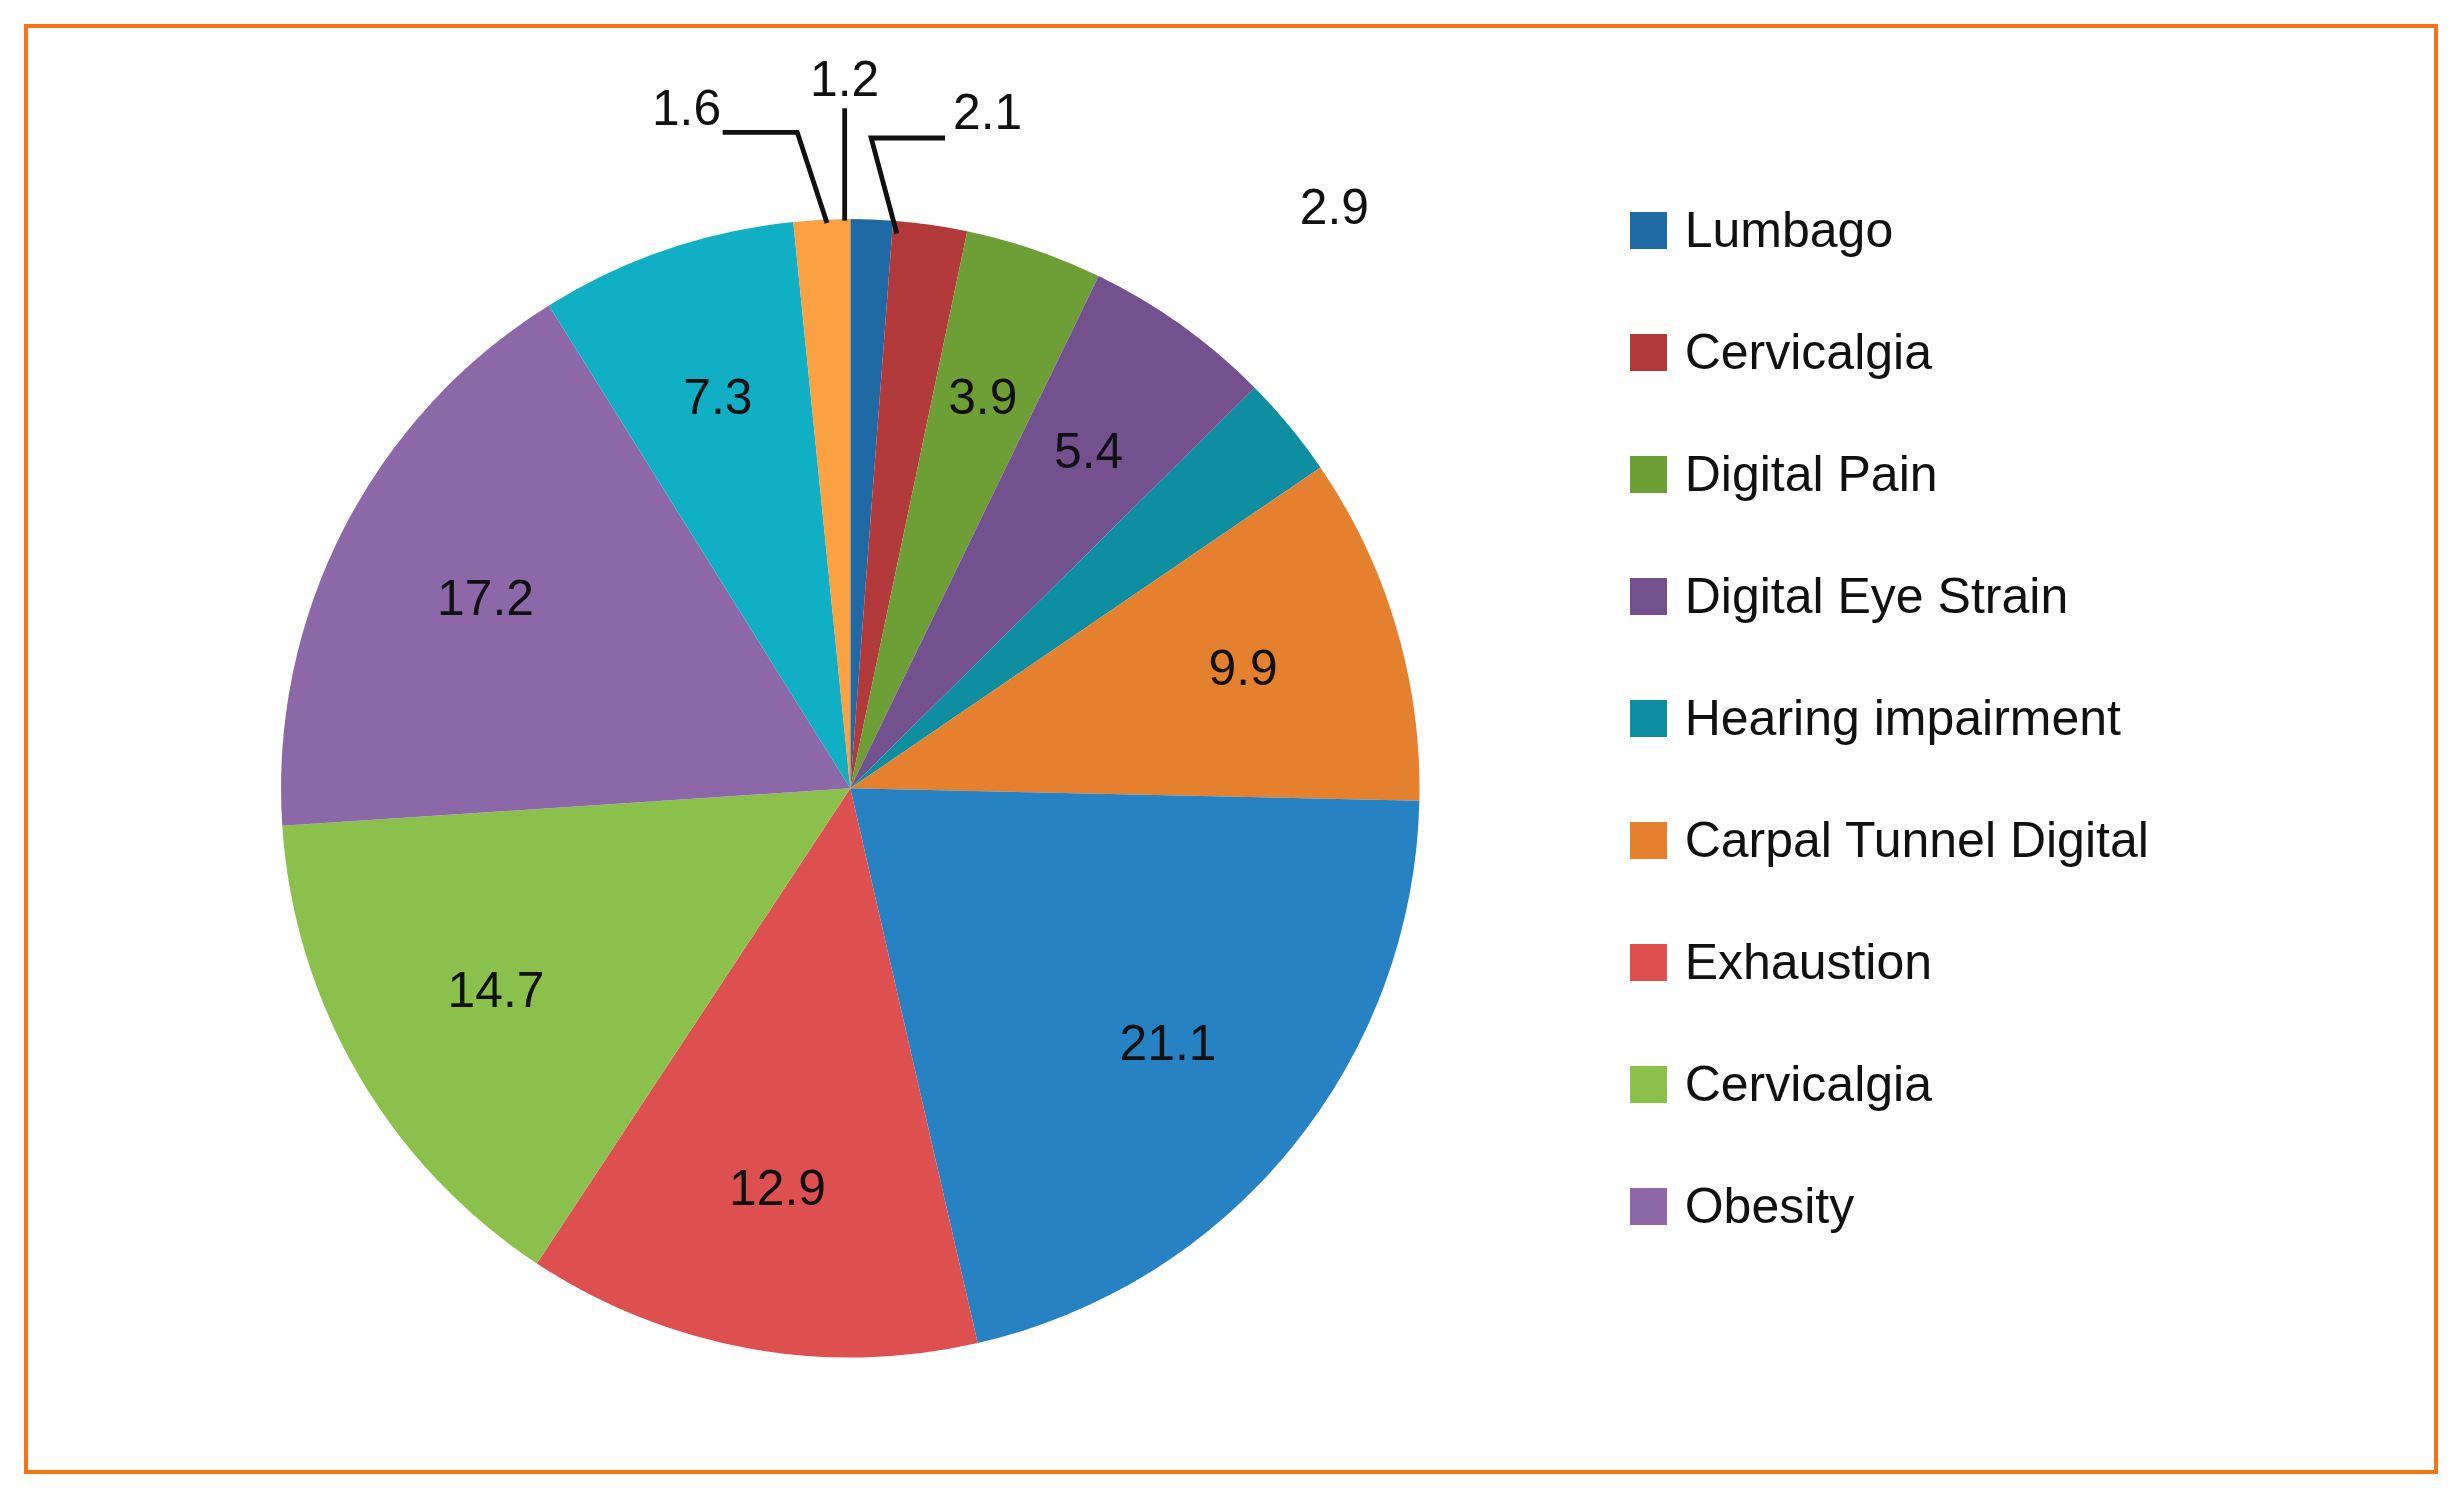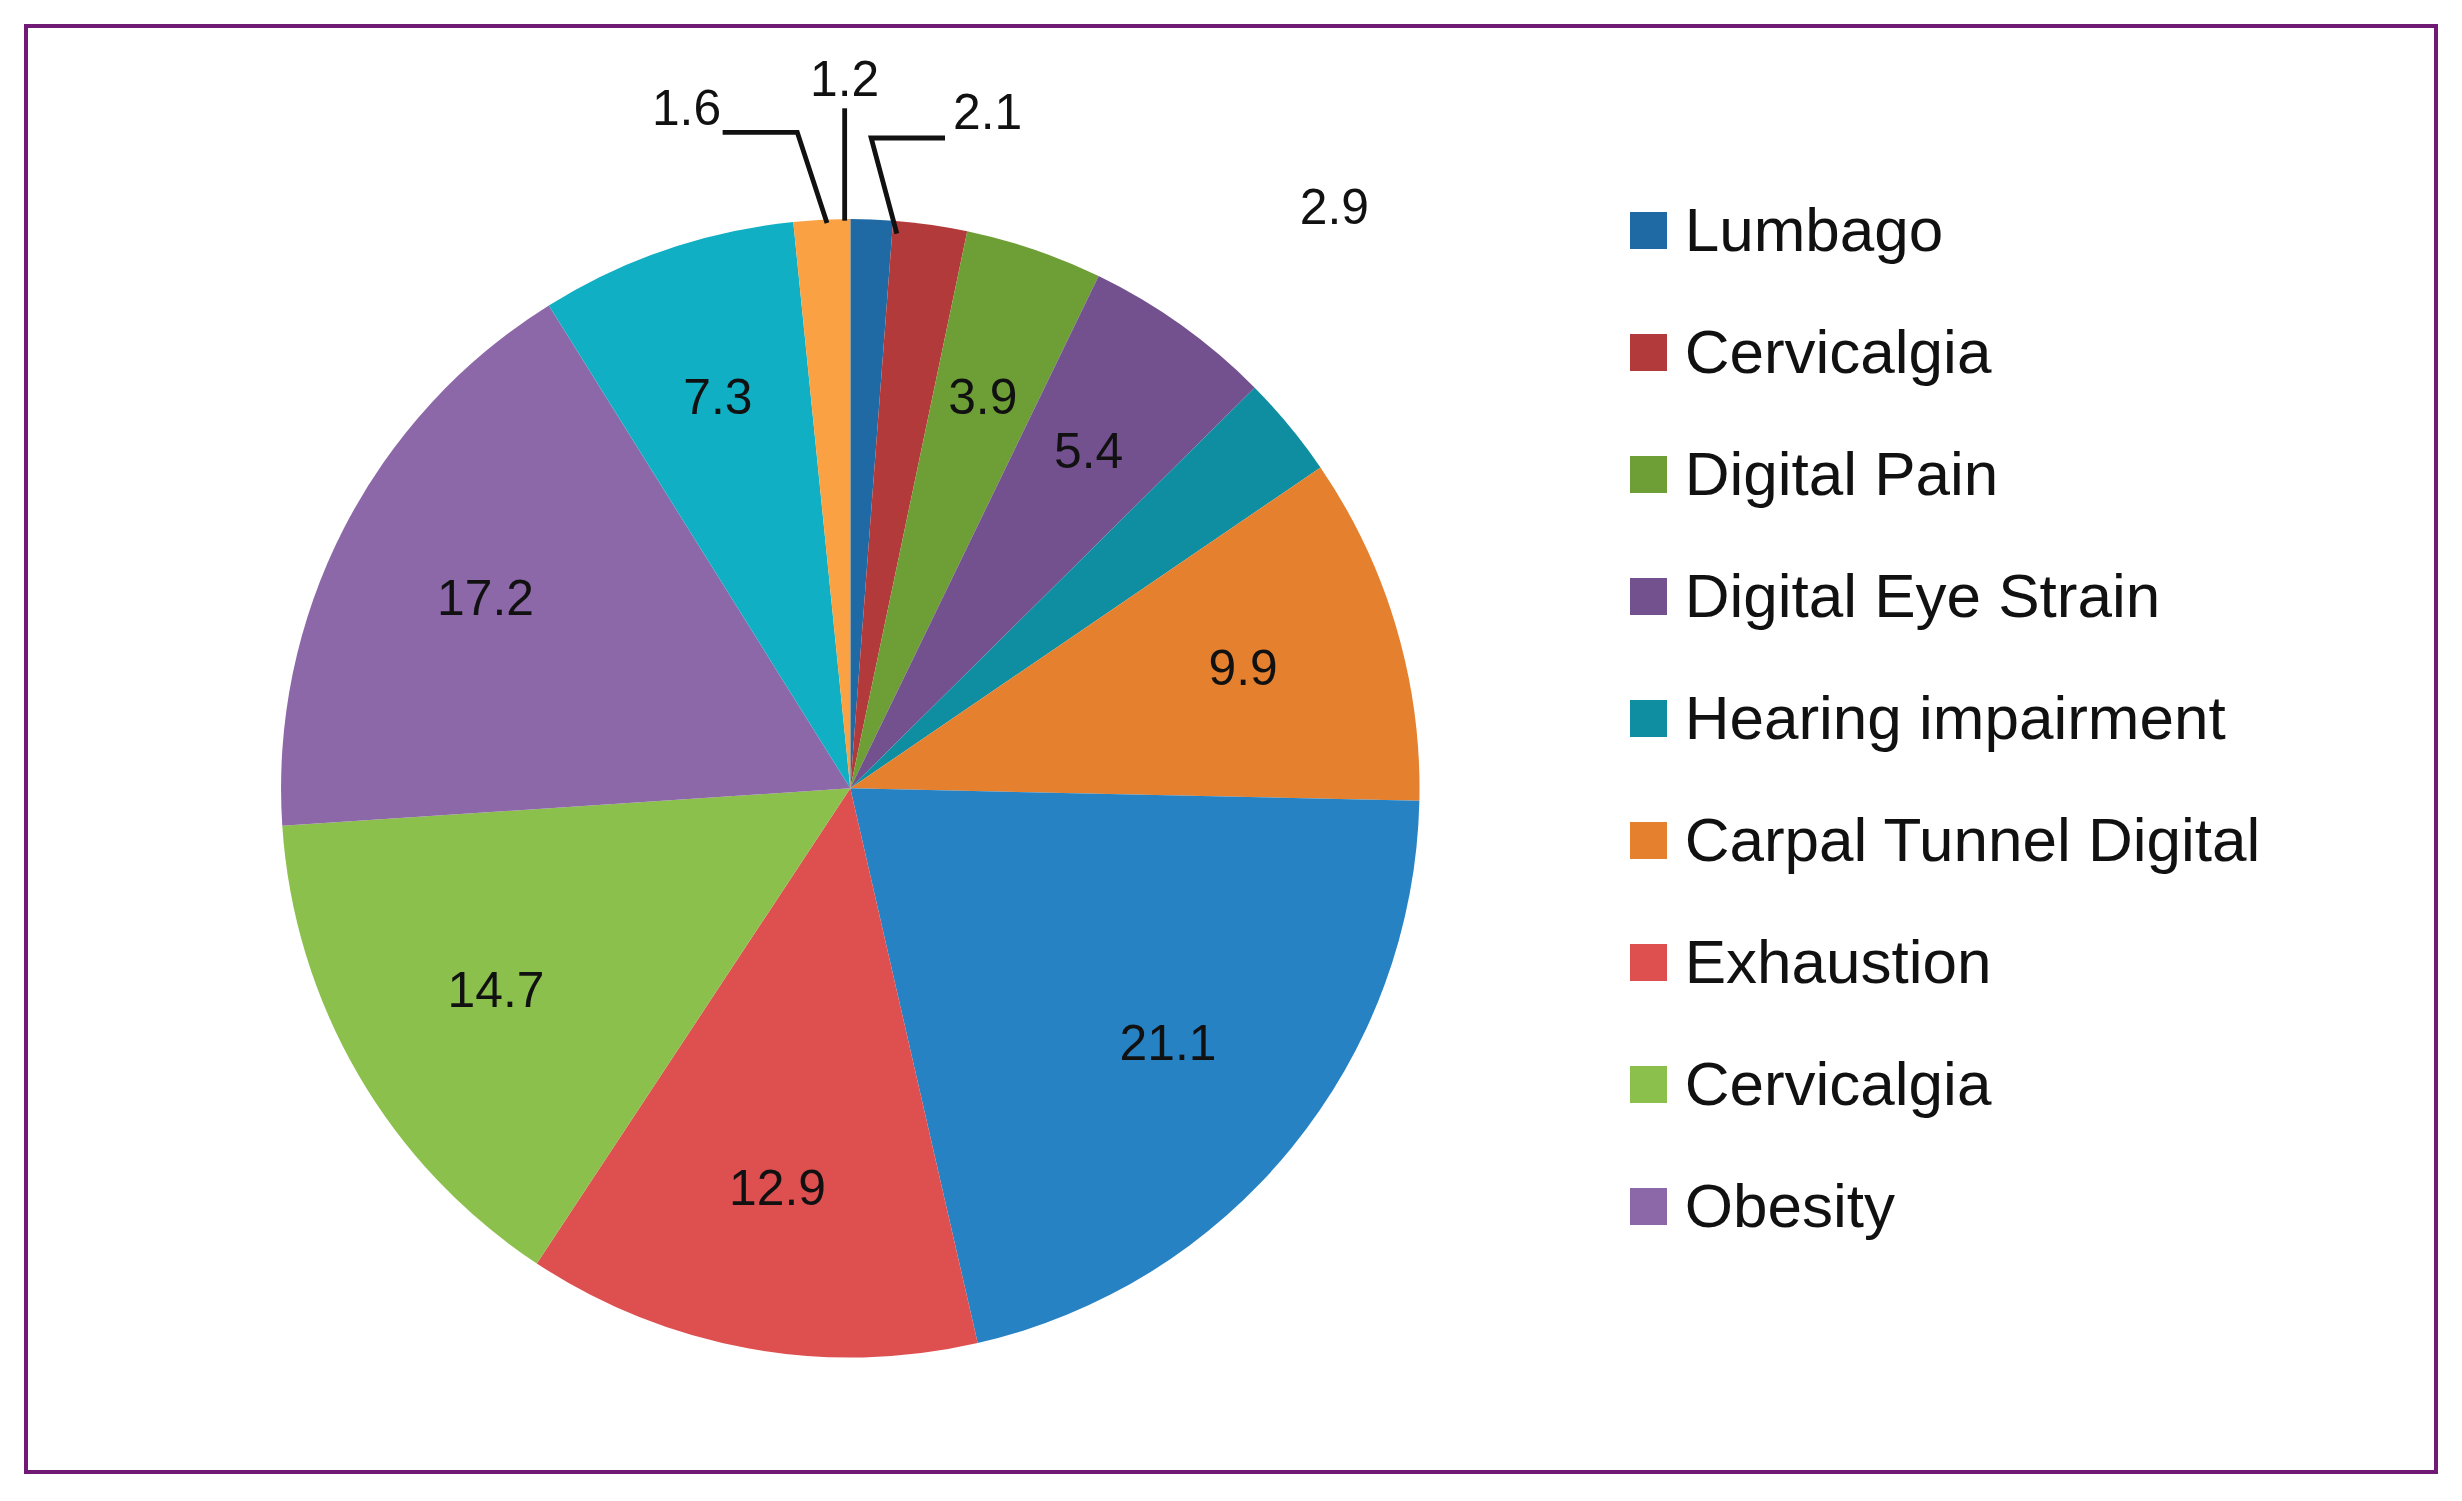--- a/index.html
+++ b/index.html
@@ -15,21 +15,21 @@
     overflow: hidden;
   }
 
   #chart-frame {
     position: absolute;
     left: 24px;
     top: 24px;
     width: 2414px;
     height: 1450px;
     box-sizing: border-box;
-    border: 4px solid #701a75;
+    border: 4px solid #f97316;
     background: #ffffff;
   }
 
   #plot-area {
     position: absolute;
     left: 0px;
     top: 0px;
     width: 1598px;
     height: 1450px;
   }
@@ -71,21 +71,21 @@
 
   .legend-swatch {
     width: 37px;
     height: 37px;
     flex: 0 0 37px;
     margin-right: 17.7px;
   }
 
   .legend-label {
     font-family: "Liberation Sans", sans-serif;
-    font-size: 62px;
+    font-size: 50px;
     color: #111111;
     white-space: nowrap;
     line-height: 1;
   }
 </style>
 </head>
 <body>
 
 <div id="chart-frame">
 

